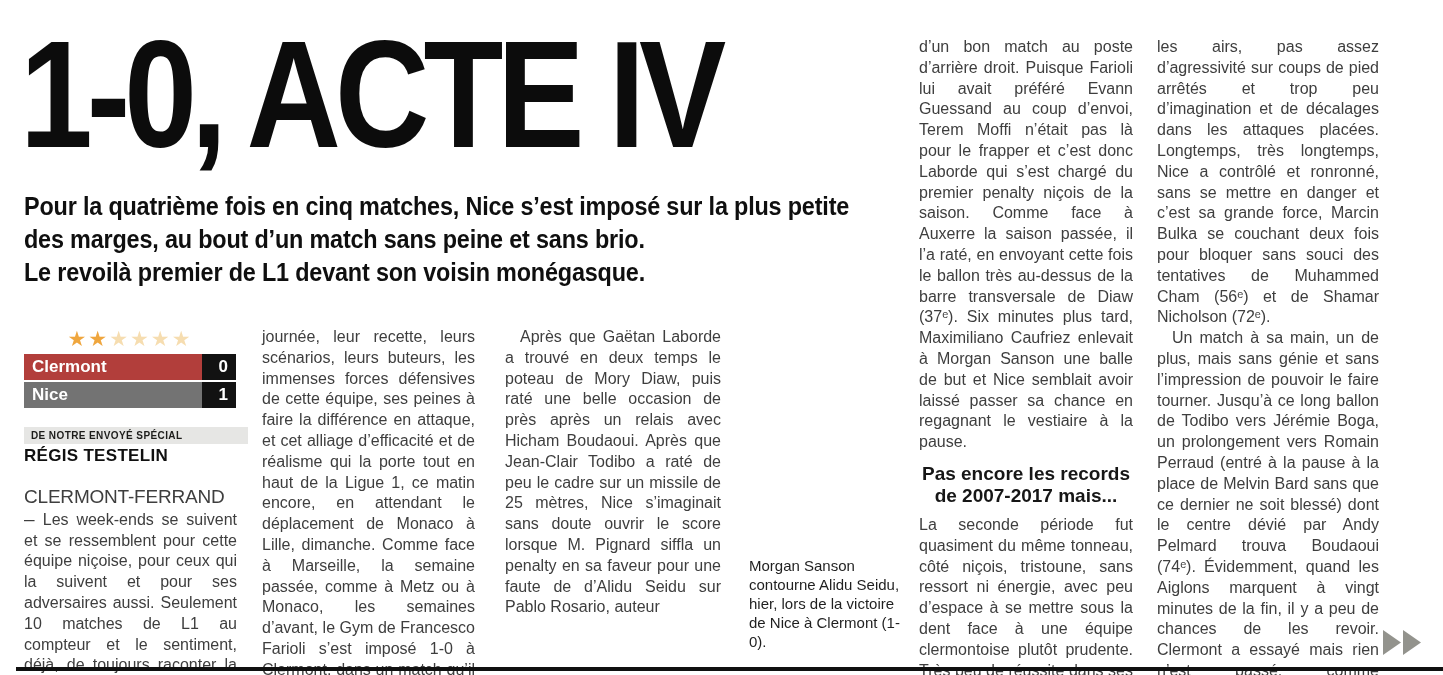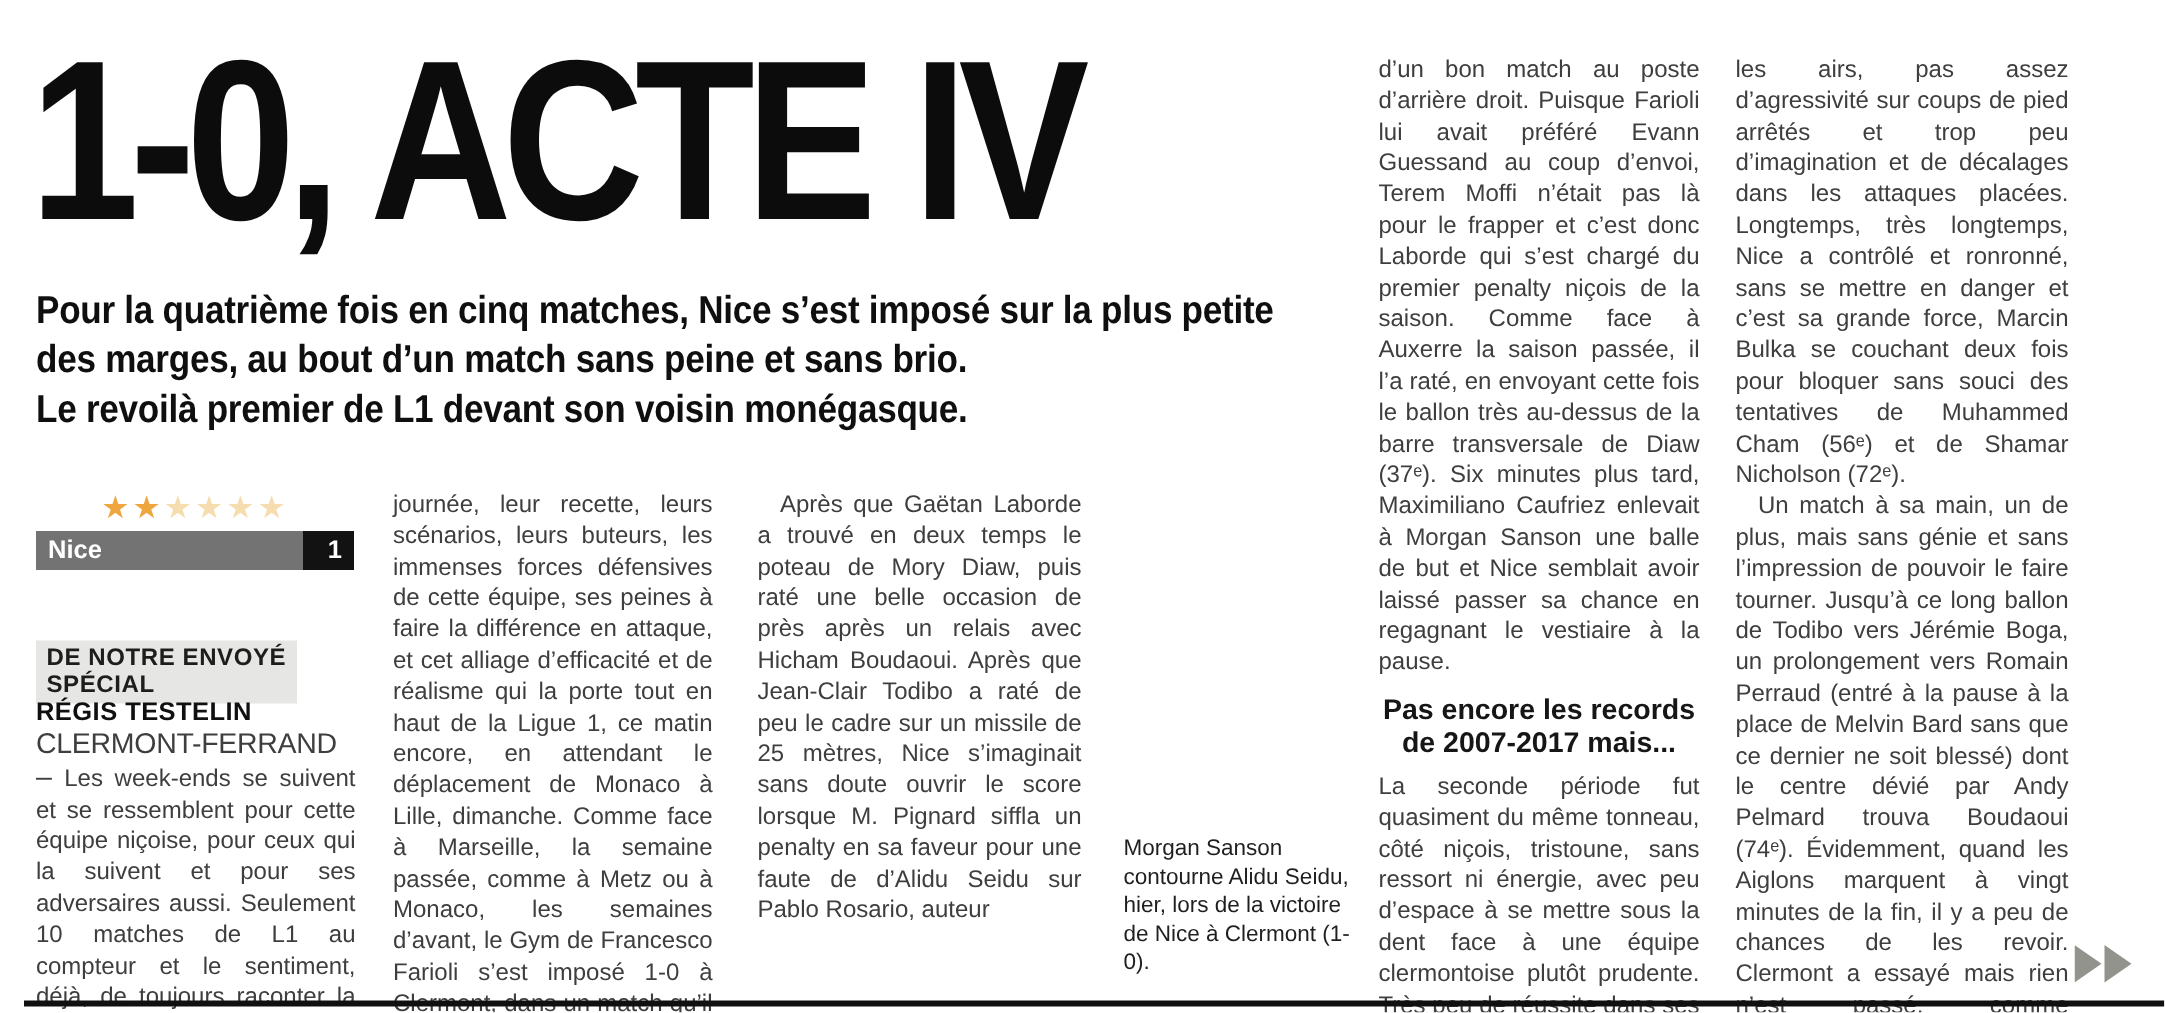--- a/index.html
+++ b/index.html
@@ -52,26 +52,26 @@
   .stars-filled { color: #efa63e; }
   .stars-empty  { color: #f6ddb0; }
   .score-row { display: flex; height: 26px; margin-bottom: 2px; font-weight: bold; font-size: 17px; color: #ffffff; }
   .score-row .team { flex: 1; display: flex; align-items: center; padding-left: 8px; }
   .score-row .score { width: 34px; background: #121212; display: flex; align-items: center; justify-content: flex-end; padding-right: 8px; }
   .row-clermont .team { background: #b23e3b; }
   .row-nice .team { background: #737373; }
 
   
   .kicker {
-    position: absolute; left: 24px; top: 427px; width: 174px;
+    position: absolute; left: 24px; top: 427px; width: 224px;
     background: #e6e6e4; color: #1d1d1b;
-    font-size: 16px; font-weight: bold; letter-spacing: 0.4px;
+    font-size: 10px; font-weight: bold; letter-spacing: 0.4px;
     padding: 3px 0 3px 7px;
   }
-  .author { position: absolute; left: 24px; top: 465px; font-size: 17px; font-weight: bold; color: #101010; letter-spacing: 0.3px; }
+  .author { position: absolute; left: 24px; top: 446px; font-size: 17px; font-weight: bold; color: #101010; letter-spacing: 0.3px; }
 
   
   .col { position: absolute; font-size: 16px; line-height: 20.8px; text-align: justify; color: #3e3e3e; }
   .col p { margin: 0; }
   .col p.indent { text-indent: 15px; }
   .col1 { left: 24px;   top: 487px; width: 213px; }
   .col2 { left: 262px;  top: 327px; width: 213px; }
   .col3 { left: 505px;  top: 327px; width: 216px; }
   .col4 { left: 919px;  top: 37px;  width: 214px; }
   .col5 { left: 1157px; top: 37px;  width: 222px; }
@@ -103,20 +103,24 @@
 
   <h1 class="headline">1-0, ACTE IV</h1>
 
   <p class="standfirst">Pour la quatrième fois en cinq matches, Nice s’est imposé sur la plus petite
 des marges, au bout d’un match sans peine et sans brio.
 Le revoilà premier de L1 devant son voisin monégasque.</p>
 
   <div class="scorebox">
     <div class="stars">
       <span class="stars-filled">★★</span><span class="stars-empty">★★★★</span>
+    </div>
+    <div class="score-row row-clermont">
+      <span class="team">Clermont</span>
+      <span class="score">0</span>
     </div>
     <div class="score-row row-nice">
       <span class="team">Nice</span>
       <span class="score">1</span>
     </div>
   </div>
 
   <div class="kicker">DE NOTRE ENVOYÉ SPÉCIAL</div>
   <div class="author">RÉGIS TESTELIN</div>
 

